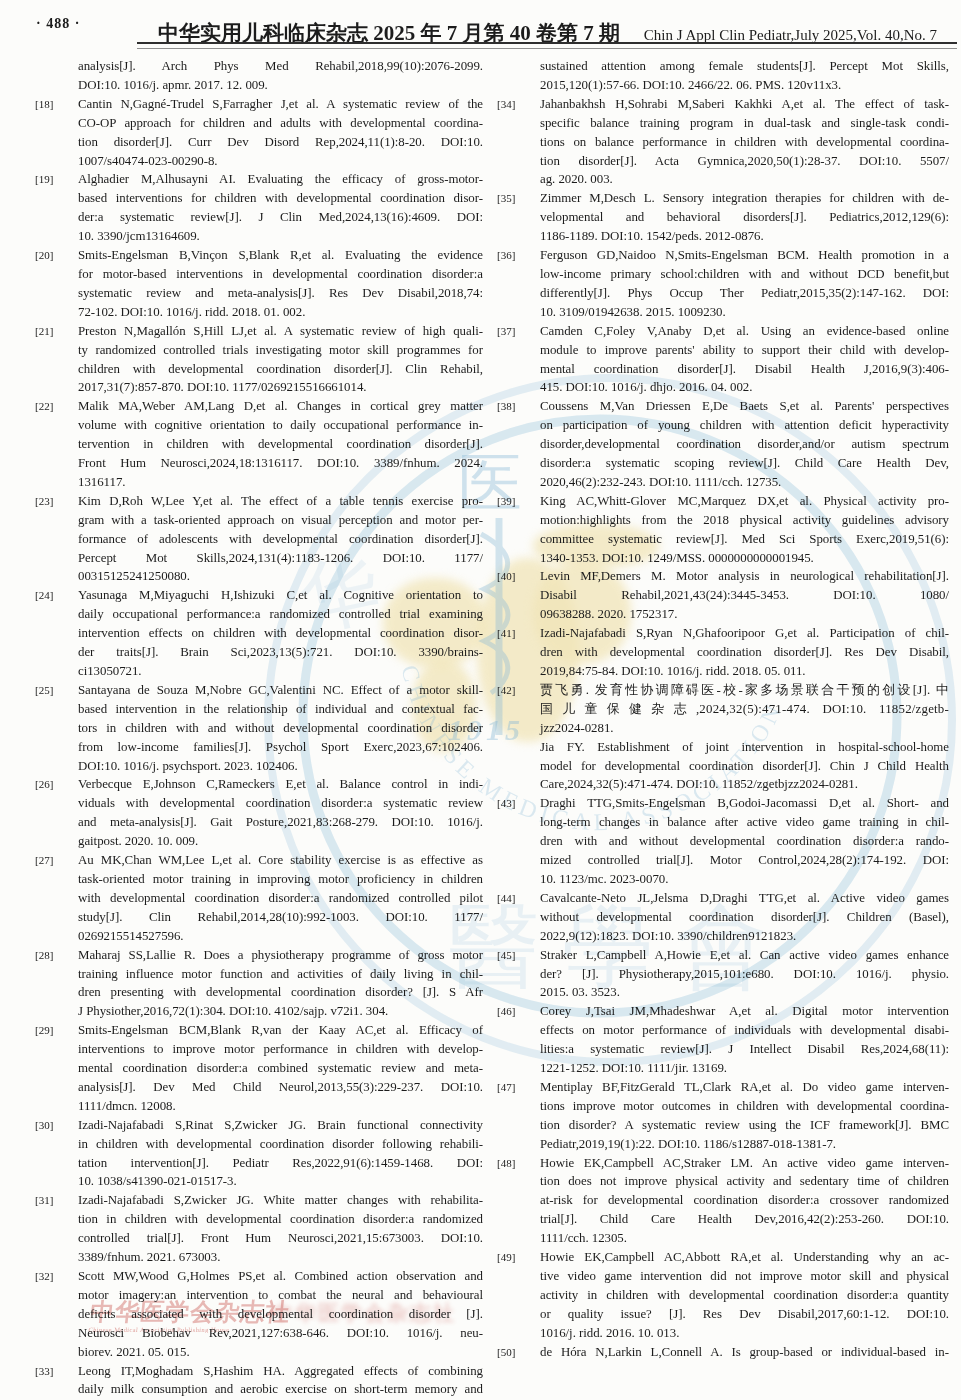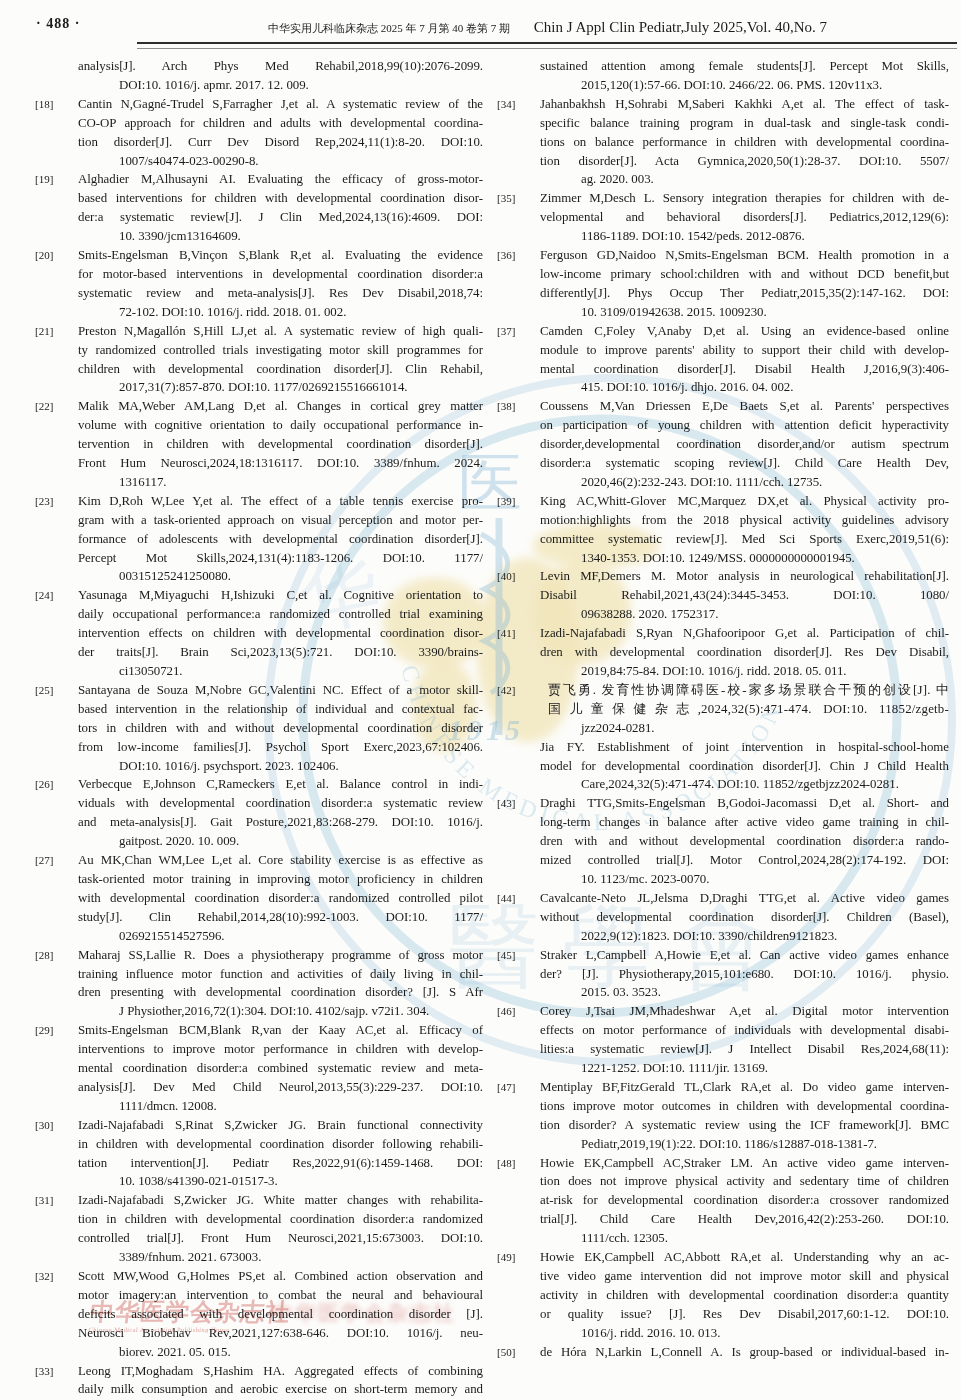--- a/index.html
+++ b/index.html
@@ -11,42 +11,42 @@
   }
   
   .page-num{
     position:absolute;left:36px;top:16px;
     font-size:14px;font-weight:bold;letter-spacing:1px;
   }
   .header-title{
     position:absolute;left:140px;right:6px;top:19px;
     text-align:center;white-space:nowrap;font-size:15px;
   }
-  .header-title .cn{font-weight:normal;font-size:11px;}
+  .header-title .cn{font-weight:bold;font-size:21px;}
   .header-title .en{font-weight:normal;margin-left:20px;}
   .header-rule{
     position:absolute;left:137px;right:4px;top:42px;height:4px;
     border-top:2.5px solid #2e2e2e;border-bottom:1px solid #8f8f8f;
   }
   
   .col{position:absolute;top:57px;z-index:2;}
   #col-left{left:35px;width:448px;}
   #col-right{left:497px;width:452px;}
   .ref{position:relative;padding-left:43px;}
   .ref .num{
     position:absolute;left:0;top:0;width:40px;
     font-size:11px;line-height:18.9px;
   }
   .line{
     font-size:12.9px;line-height:18.9px;letter-spacing:-0.05px;
     text-align:justify;text-align-last:justify;
     white-space:normal;overflow:visible;
   }
-  .line.endline{text-align-last:left;margin-left:41px;}
-  .line.cjk{letter-spacing:0.2px;margin-left:8px;}
+  .line.endline{text-align-last:left;}
+  .line.cjk{letter-spacing:0.2px;}
   
   .decor{position:absolute;inset:0;z-index:1;pointer-events:none;}
   .stain{
     position:absolute;background:var(--highlight-yellow,#f1e5b8);
     opacity:.75;border-radius:48%;filter:blur(5px);
   }
   #stain-1{left:383px;top:578px;width:104px;height:90px;}
   #stain-2{left:412px;top:660px;width:64px;height:92px;}
   #stain-3{left:533px;top:524px;width:126px;height:44px;}
   #stain-4{left:477px;top:558px;width:102px;height:184px;}

